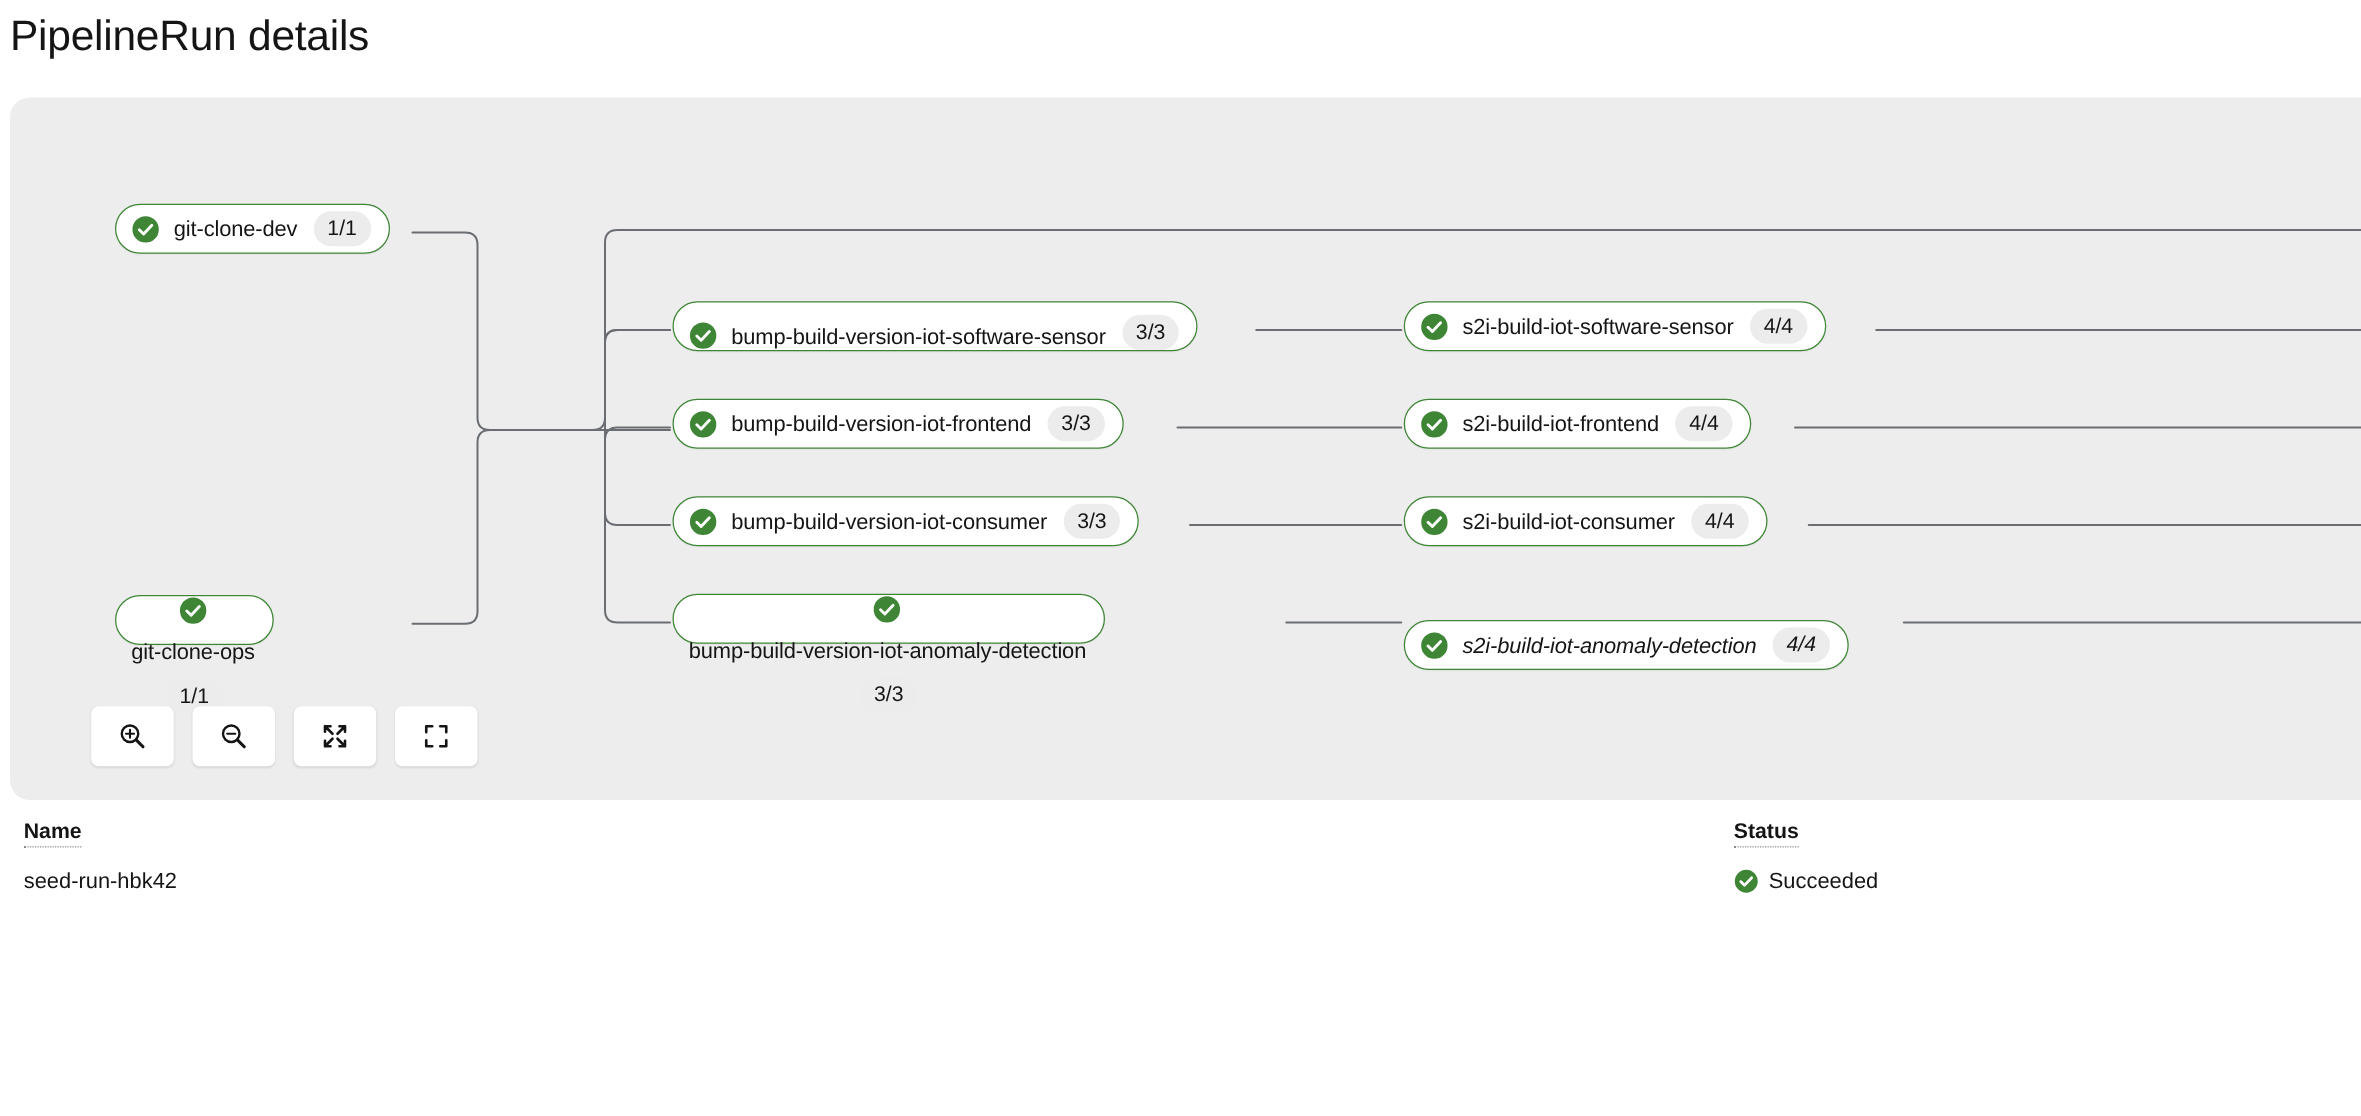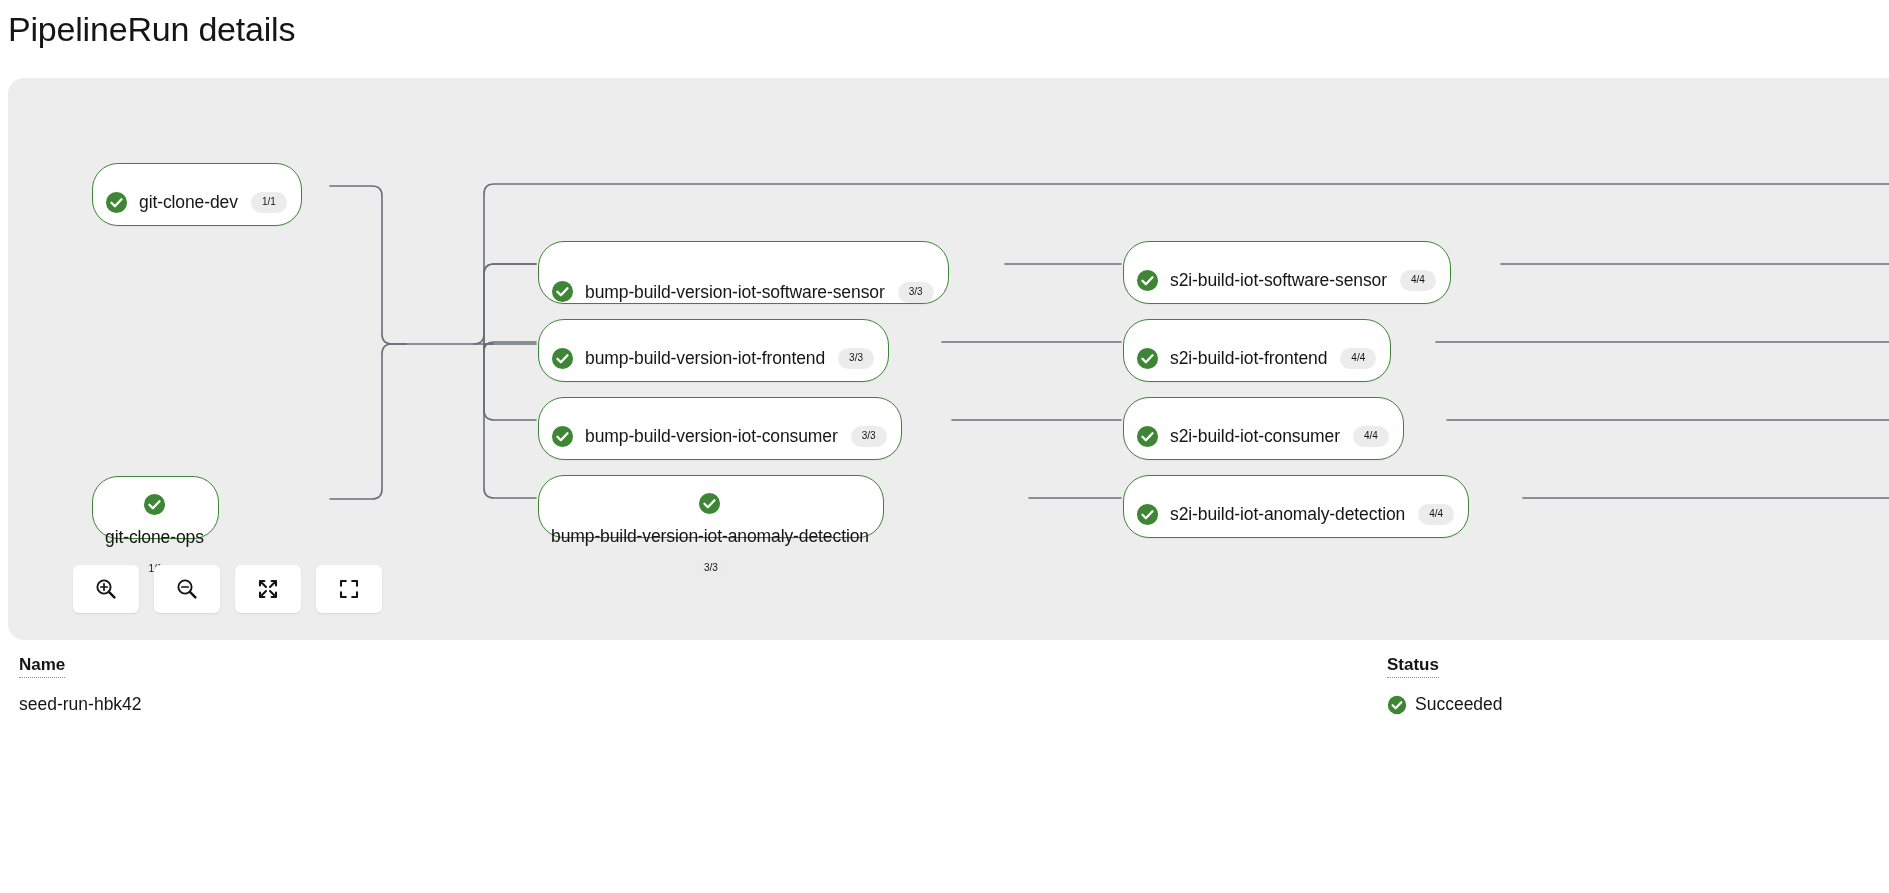--- a/index.html
+++ b/index.html
@@ -25,43 +25,43 @@
     width: 1881px; height: 562px;
     background: #ededed;
     border-radius: 16px 0 0 16px;
     overflow: hidden;
   }
   .edges { position: absolute; left: 0; top: 0; width: 1881px; height: 562px; }
 
   
   .node {
     position: absolute;
-    height: 63px;
+    height: 40px;
     display: flex; align-items: center;
     background: #ffffff;
     border: 1.6px solid #3e8635;
     border-radius: 26px;
-    padding: 16px 14px 0 12px;
+    padding: 0 14px 0 12px;
     gap: 11px;
     white-space: nowrap;
     box-shadow: 0 1px 1px rgba(0,0,0,0.04);
   }
   .node .check {
     flex: 0 0 auto;
     width: 23px; height: 23px;
     display: block;
   }
   .node .nlabel {
     font-size: 17.5px;
     font-weight: 400;
     color: #151515;
     letter-spacing: -0.1px;
   }
   .node .nbadge {
-    font-size: 10px;
+    font-size: 17px;
     color: #151515;
     background: #ececec;
     border-radius: 14px;
     padding: 5px 11px 6px;
     line-height: 1;
     margin-left: 2px;
   }
 
   
   .toolbar { position: absolute; left: 65px; top: 487px; display: flex; gap: 15px; }
@@ -211,21 +211,21 @@
 
     <div class="node" style="left:1115px; top:319px;">
       <svg class="check" viewBox="0 0 24 24">
         <circle cx="12" cy="12" r="11" fill="#3e8635"></circle>
         <path d="M6.7 12.3 L10.3 15.9 L17.2 8.6" fill="none" stroke="#fff" stroke-width="2.4" stroke-linecap="round" stroke-linejoin="round"></path>
       </svg>
       <span class="nlabel">s2i-build-iot-consumer</span>
       <span class="nbadge">4/4</span>
     </div>
 
-    <div class="node" style="left:1115px; top:397px;">
+    <div class="node" style="left:1115px; top:418px;font-style:italic;">
       <svg class="check" viewBox="0 0 24 24">
         <circle cx="12" cy="12" r="11" fill="#3e8635"></circle>
         <path d="M6.7 12.3 L10.3 15.9 L17.2 8.6" fill="none" stroke="#fff" stroke-width="2.4" stroke-linecap="round" stroke-linejoin="round"></path>
       </svg>
       <span class="nlabel">s2i-build-iot-anomaly-detection</span>
       <span class="nbadge">4/4</span>
     </div>
 
     <div class="toolbar">
       <button class="tbtn" title="Zoom in">

